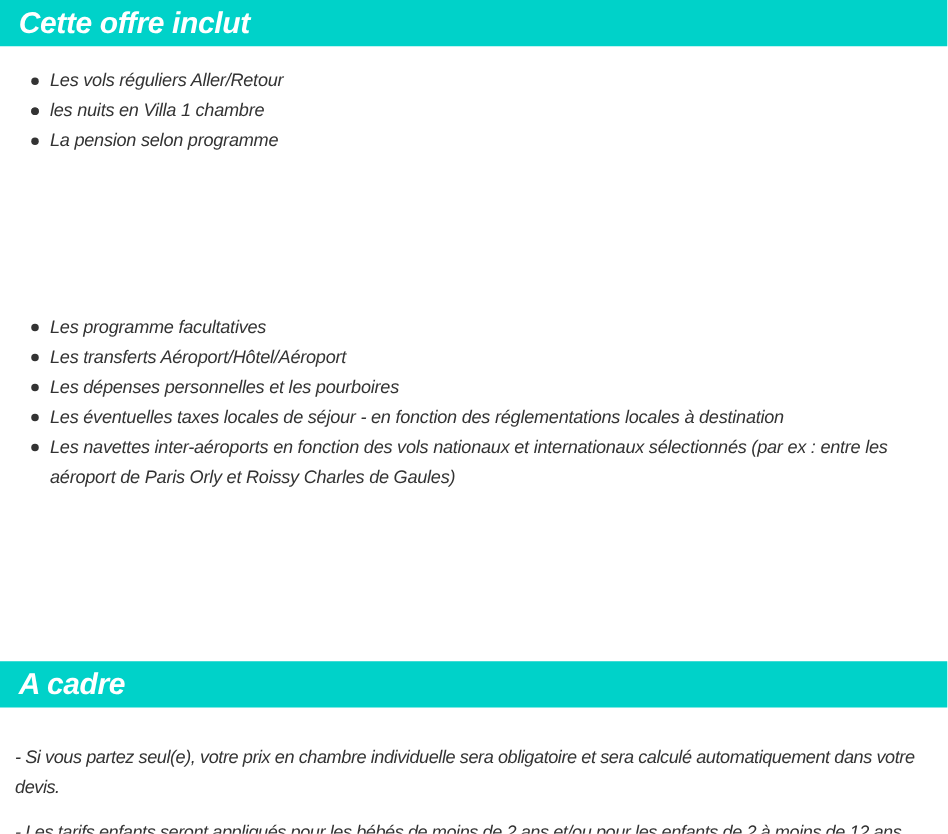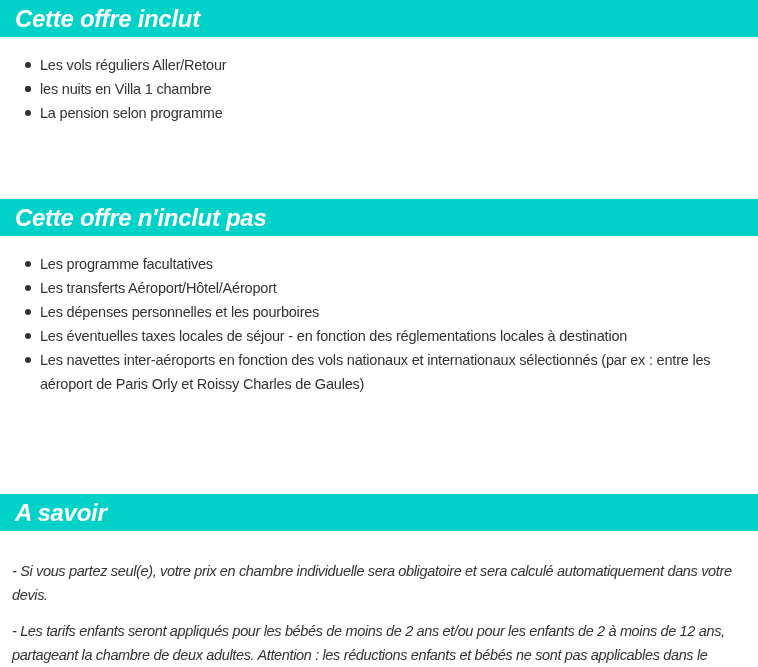--- a/index.html
+++ b/index.html
@@ -15,35 +15,36 @@
       padding-left: 15px;
       letter-spacing: -0.3px;
     }
     ul.list {
       list-style: none;
       margin: 0;
       padding: 16px 0 0 24px;
     }
     ul.list li {
       position: relative;
+      font-style: italic;
       font-size: 14.5px;
       line-height: 24px;
       padding-left: 16px;
       letter-spacing: -0.2px;
     }
     ul.list li .bullet {
       position: absolute;
       left: 1px;
       top: 9px;
       width: 6px;
       height: 6px;
       border-radius: 50%;
       background: #333333;
     }
-    #s1 { height: 199px; }
+    #s1 { height: 234px; }
     #s2 { height: 295px; }
     .para {
       font-style: italic;
       font-size: 14.5px;
       line-height: 24px;
       margin: 12px;
       padding: 0 4px 0 0;
       letter-spacing: -0.35px;
     }
     .para-wrap { padding-top: 16px; }
@@ -55,29 +56,28 @@
   <div class="section-header">Cette offre inclut</div>
   <ul class="list">
     <li><span class="bullet"></span><span>Les vols réguliers Aller/Retour</span></li>
     <li><span class="bullet"></span></li>
     <li><span class="bullet"></span><span>les nuits en Villa 1 chambre</span></li>
     <li><span class="bullet"></span><span>La pension selon programme</span></li>
   </ul>
 </section>
 
 <section id="s2">
-  <div class="section-header">Cette offre n'inclut pas</div>
   <ul class="list">
     <li><span class="bullet"></span><span>Les programme facultatives</span></li>
     <li><span class="bullet"></span><span>Les transferts Aéroport/Hôtel/Aéroport</span></li>
     <li><span class="bullet"></span><span>Les dépenses personnelles et les pourboires</span></li>
     <li><span class="bullet"></span><span>Les éventuelles taxes locales de séjour - en fonction des réglementations locales à destination</span></li>
     <li><span class="bullet"></span><span>Les navettes inter-aéroports en fonction des vols nationaux et internationaux sélectionnés (par ex : entre les aéroport de Paris Orly et Roissy Charles de Gaules)</span></li>
   </ul>
 </section>
 
 <section id="s3">
-  <div class="section-header">A savoir</div>
+  <div class="section-header">A cadre</div>
   <div class="para-wrap">
     <p class="para">- Si vous partez seul(e), votre prix en chambre individuelle sera obligatoire et sera calculé automatiquement dans votre devis.</p>
     <p class="para">- Les tarifs enfants seront appliqués pour les bébés de moins de 2 ans et/ou pour les enfants de 2 à moins de 12 ans, partageant la chambre de deux adultes. Attention : les réductions enfants et bébés ne sont pas applicables dans le cadre de tarifs promotionnels.</p>
   </div>
 </section>
 
 </body></html>

